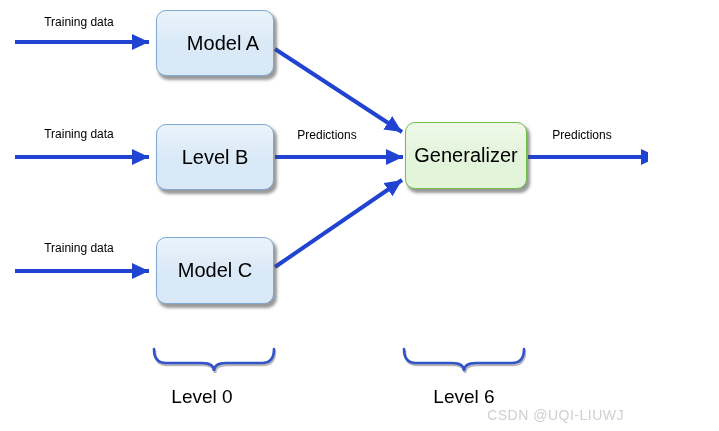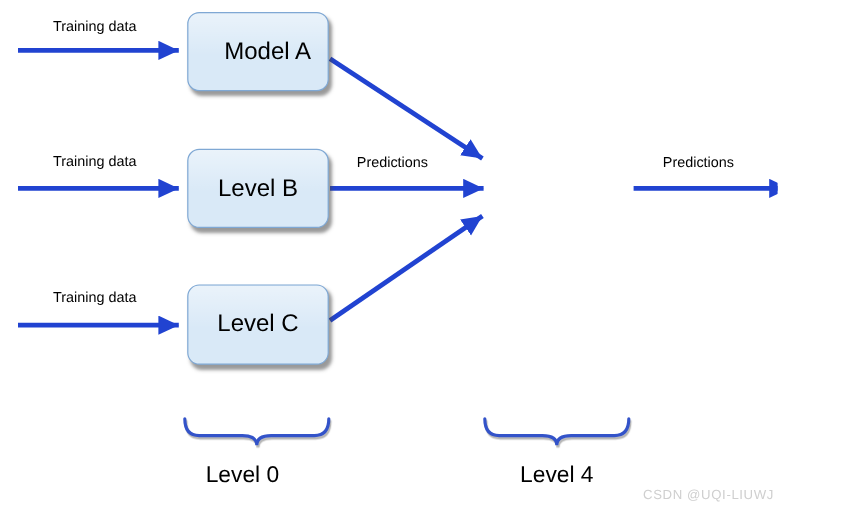--- a/index.html
+++ b/index.html
@@ -91,23 +91,23 @@
     text-align: center;
     font-size: 19px;
     color: var(--text-color);
     top: 386px;
   }
   .level-0 { left: 152px; }
   .level-1 { left: 414px; }
 
   .watermark {
     position: absolute;
-    right: 3px;
+    right: 24px;
     top: 407px;
-    font-size: 11px;
+    font-size: 14px;
     letter-spacing: 0.5px;
     color: var(--watermark-color);
   }
 </style>
 </head>
 <body>
 
 <div class="stage">
 
   <svg class="layer" viewBox="0 0 719 431">
@@ -135,25 +135,28 @@
   <div class="small-label training-b">Training data</div>
   <div class="small-label training-c">Training data</div>
 
   <div id="model-a" class="node model">
     <span>Model A</span>
   </div>
   <div id="model-b" class="node model">
     <span>Level B</span>
   </div>
   <div id="model-c" class="node model">
-    <span>Level C</span>
+    <span>Model C</span>
   </div>
 
+  <div class="node generalizer">
+    <span>Generalizer</span>
+  </div>
 
   <div class="small-label predictions-mid">Predictions</div>
   <div class="small-label predictions-out">Predictions</div>
 
   <div class="level-label level-0">Level 0</div>
-  <div class="level-label level-1">Level 4</div>
+  <div class="level-label level-1">Level 6</div>
 
   <div class="watermark">CSDN @UQI-LIUWJ</div>
 
 </div>
 
 </body></html>

